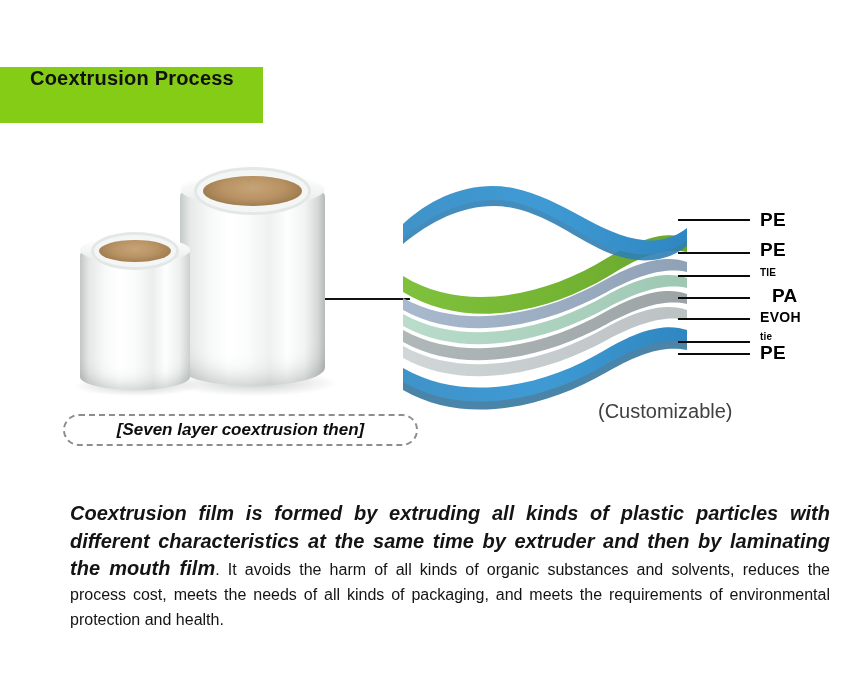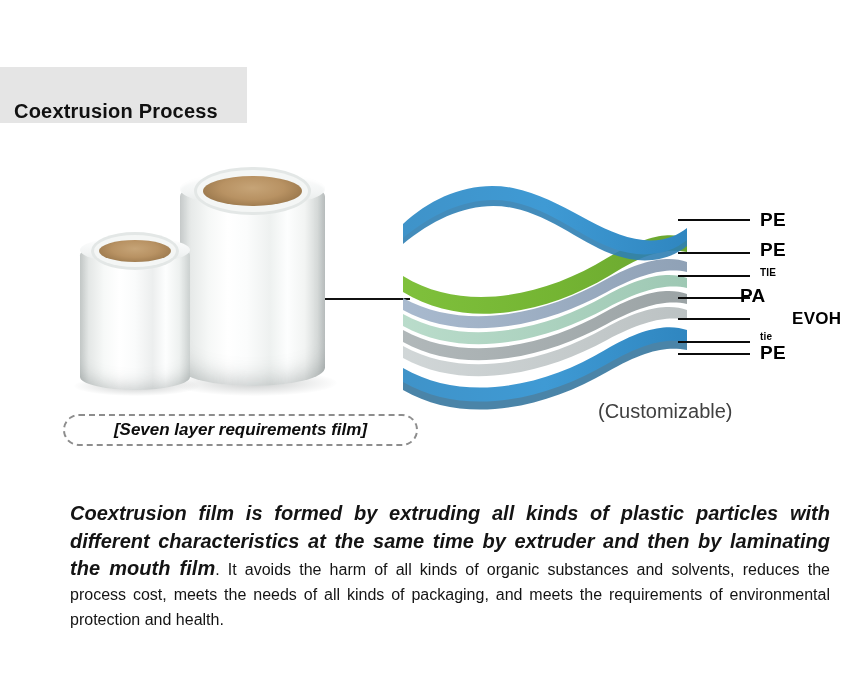--- a/index.html
+++ b/index.html
@@ -15,23 +15,24 @@
     overflow: hidden;
   }
 
   
   #header-band {
     position: absolute;
     left: 0;
     top: 67px;
     width: 247px;
     height: 56px;
-    background: #e5e5e5;
+    background: #84cc16;
     display: flex;
-    align-items: flex-end;
+    align-items: flex-start;
+    padding-left: 16px;
   }
   #header-title {
     font-size: 20px;
     font-weight: bold;
     color: #111111;
     letter-spacing: 0.2px;
     padding-left: 14px;
     white-space: nowrap;
   }
 
@@ -151,21 +152,21 @@
     background: #0b0b0b;
   }
   .layer-label {
     position: absolute;
     color: #000000;
     font-weight: bold;
     white-space: nowrap;
     line-height: 1;
   }
   .label-big  { font-size: 19px; letter-spacing: .3px; }
-  .label-mid  { font-size: 17px; letter-spacing: .3px; margin-left: 32px; }
+  .label-mid  { font-size: 14px; letter-spacing: .3px; }
   .label-small{ font-size: 10px; letter-spacing: .2px; }
 
   #customizable-note {
     position: absolute;
     left: 598px;
     top: 250px;
     font-size: 20px;
     color: #404040;
     white-space: nowrap;
   }
@@ -327,29 +328,29 @@
   <div class="leader" style="left:678px; top:102px; width:72px;"></div>
   <div class="leader" style="left:678px; top:125px; width:72px;"></div>
   <div class="leader" style="left:678px; top:147px; width:72px;"></div>
   <div class="leader" style="left:678px; top:168px; width:72px;"></div>
   <div class="leader" style="left:678px; top:191px; width:72px;"></div>
   <div class="leader" style="left:678px; top:203px; width:72px;"></div>
 
   <span class="layer-label label-big" style="left:760px; top:60px;">PE</span>
   <span class="layer-label label-big" style="left:760px; top:90px;">PE</span>
   <span class="layer-label label-small" style="left:760px; top:118px;">TIE</span>
-  <span class="layer-label label-big" style="left:740px; top:136px;">PA</span>
+  <span class="layer-label label-big" style="left:772px; top:136px;">PA</span>
   <span class="layer-label label-mid" style="left:760px; top:160px;">EVOH</span>
   <span class="layer-label label-small" style="left:760px; top:182px;">tie</span>
   <span class="layer-label label-big" style="left:760px; top:193px;">PE</span>
 
   <span id="customizable-note">(Customizable)</span>
 </div>
 
 <div id="film-caption">
-  <span id="film-caption-text">[Seven layer requirements film]</span>
+  <span id="film-caption-text">[Seven layer coextrusion then]</span>
 </div>
 
 <div id="body-copy">
   <p id="paragraph-wrap">
     <span id="para-lead">Coextrusion film is formed by extruding all kinds of plastic particles with different characteristics at the same time by extruder and then by laminating the mouth film</span><span id="para-rest">. It avoids the harm of all kinds of organic substances and solvents, reduces the process cost, meets the needs of all kinds of packaging, and meets the requirements of environmental protection and health.</span>
   </p>
 </div>
 
 </body></html>

